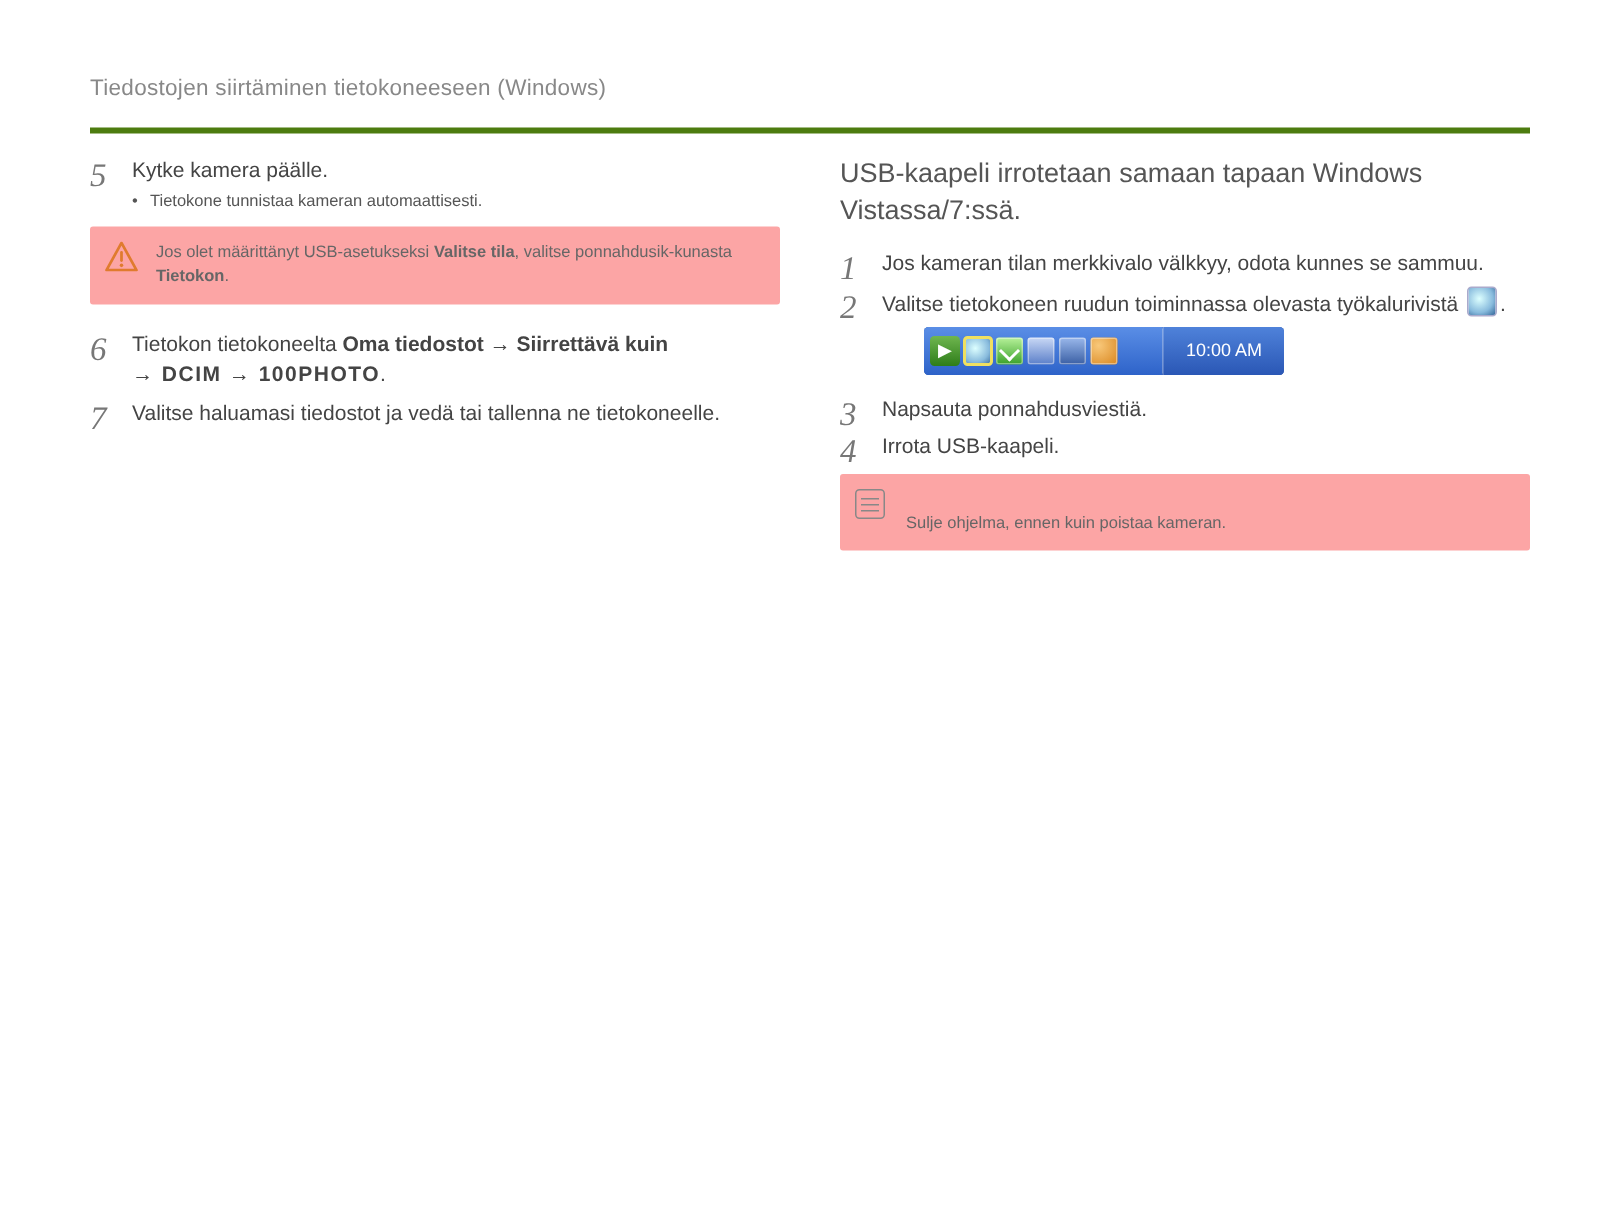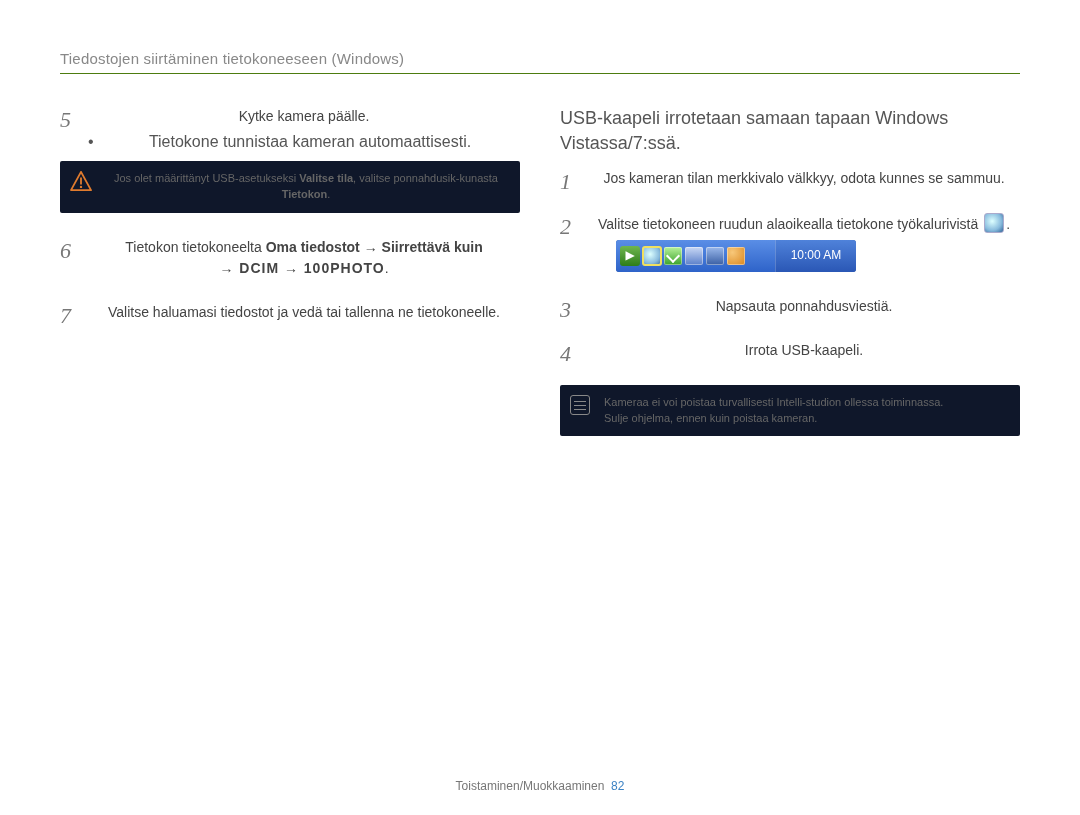--- a/index.html
+++ b/index.html
@@ -15,23 +15,23 @@
   .page {
     padding: 50px 60px 20px 60px;
     box-sizing: border-box;
     height: 100%;
     position: relative;
   }
   .header-title {
     font-size: 15px;
     color: #888;
     font-weight: 400;
-    border-bottom: 1px solid #4d7c0f;
-    padding-bottom: 6px;
-    margin-bottom: 32px;
+    border-bottom: 4px solid #4d7c0f;
+    padding-bottom: 18px;
+    margin-bottom: 14px;
     letter-spacing: 0.2px;
   }
   .columns {
     display: flex;
     gap: 40px;
   }
   .col {
     flex: 1;
     min-width: 0;
   }
@@ -50,55 +50,54 @@
   ol.steps {
     list-style: none;
     padding: 0;
     margin: 0;
     counter-reset: stepnum var(--startoffset, 0);
   }
   ol.steps > li {
     counter-increment: stepnum;
     position: relative;
     padding-left: 28px;
-    margin-bottom: 24px;
+    margin-bottom: 5px;
     font-size: 14px;
     color: #444;
     line-height: 1.45;
-    text-align: center;
   }
   ol.steps > li::before {
     content: counter(stepnum);
     position: absolute;
     left: 0;
     top: -2px;
     font-family: Georgia, 'Times New Roman', serif;
     font-style: italic;
     font-size: 22px;
     color: #777;
   }
   .note-box {
-    background: #0f172a;
+    background: #fca5a5;
     border-radius: 2px;
     padding: 10px 12px 10px 44px;
     font-size: 11px;
     color: #666;
     line-height: 1.45;
     position: relative;
     margin: 8px 0 16px 0;
   }
   .note-icon {
     position: absolute;
     left: 10px;
     top: 10px;
     width: 22px;
     height: 20px;
   }
   .bullet-sub {
-    font-size: 16px;
+    font-size: 11px;
     color: #555;
     margin-top: 4px;
     padding-left: 12px;
     position: relative;
   }
   .bullet-sub::before {
     content: "•";
     position: absolute;
     left: 0;
     top: 0;
@@ -237,21 +236,21 @@
     </div>
 
     <div class="col">
       <div class="intro-text">USB-kaapeli irrotetaan samaan tapaan Windows Vistassa/7:ssä.</div>
 
       <ol class="steps">
         <li>
           <span>Jos kameran tilan merkkivalo välkkyy, odota kunnes se sammuu.</span>
         </li>
         <li>
-          <span>Valitse tietokoneen ruudun alaoikealla tietokone työkalurivistä </span><span class="tray-icon-inline"></span><span>.</span>
+          <span>Valitse tietokoneen ruudun toiminnassa olevasta työkalurivistä </span><span class="tray-icon-inline"></span><span>.</span>
 
           <div class="taskbar">
             <div class="tray">
               <div class="tray-start">▶</div>
               <div class="tray-ico ico-remove"></div>
               <div class="tray-ico ico-green"></div>
               <div class="tray-ico ico-net"></div>
               <div class="tray-ico ico-disp"></div>
               <div class="tray-ico ico-vol"></div>
             </div>
@@ -261,22 +260,19 @@
         <li>
           <span>Napsauta ponnahdusviestiä.</span>
         </li>
         <li>
           <span>Irrota USB-kaapeli.</span>
         </li>
       </ol>
 
       <div class="note-box">
         <span class="noteinfo-icon"></span>
-        <span>Kameraa ei voi poistaa turvallisesti Intelli-studion ollessa toiminnassa.</span><br>
+        <br>
         <span>Sulje ohjelma, ennen kuin poistaa kameran.</span>
       </div>
     </div>
   </div>
 
-  <div class="footer">
-    <span>Toistaminen/Muokkaaminen</span>&nbsp;&nbsp;<span class="pg">82</span>
-  </div>
 </div>
 
 </body></html>

